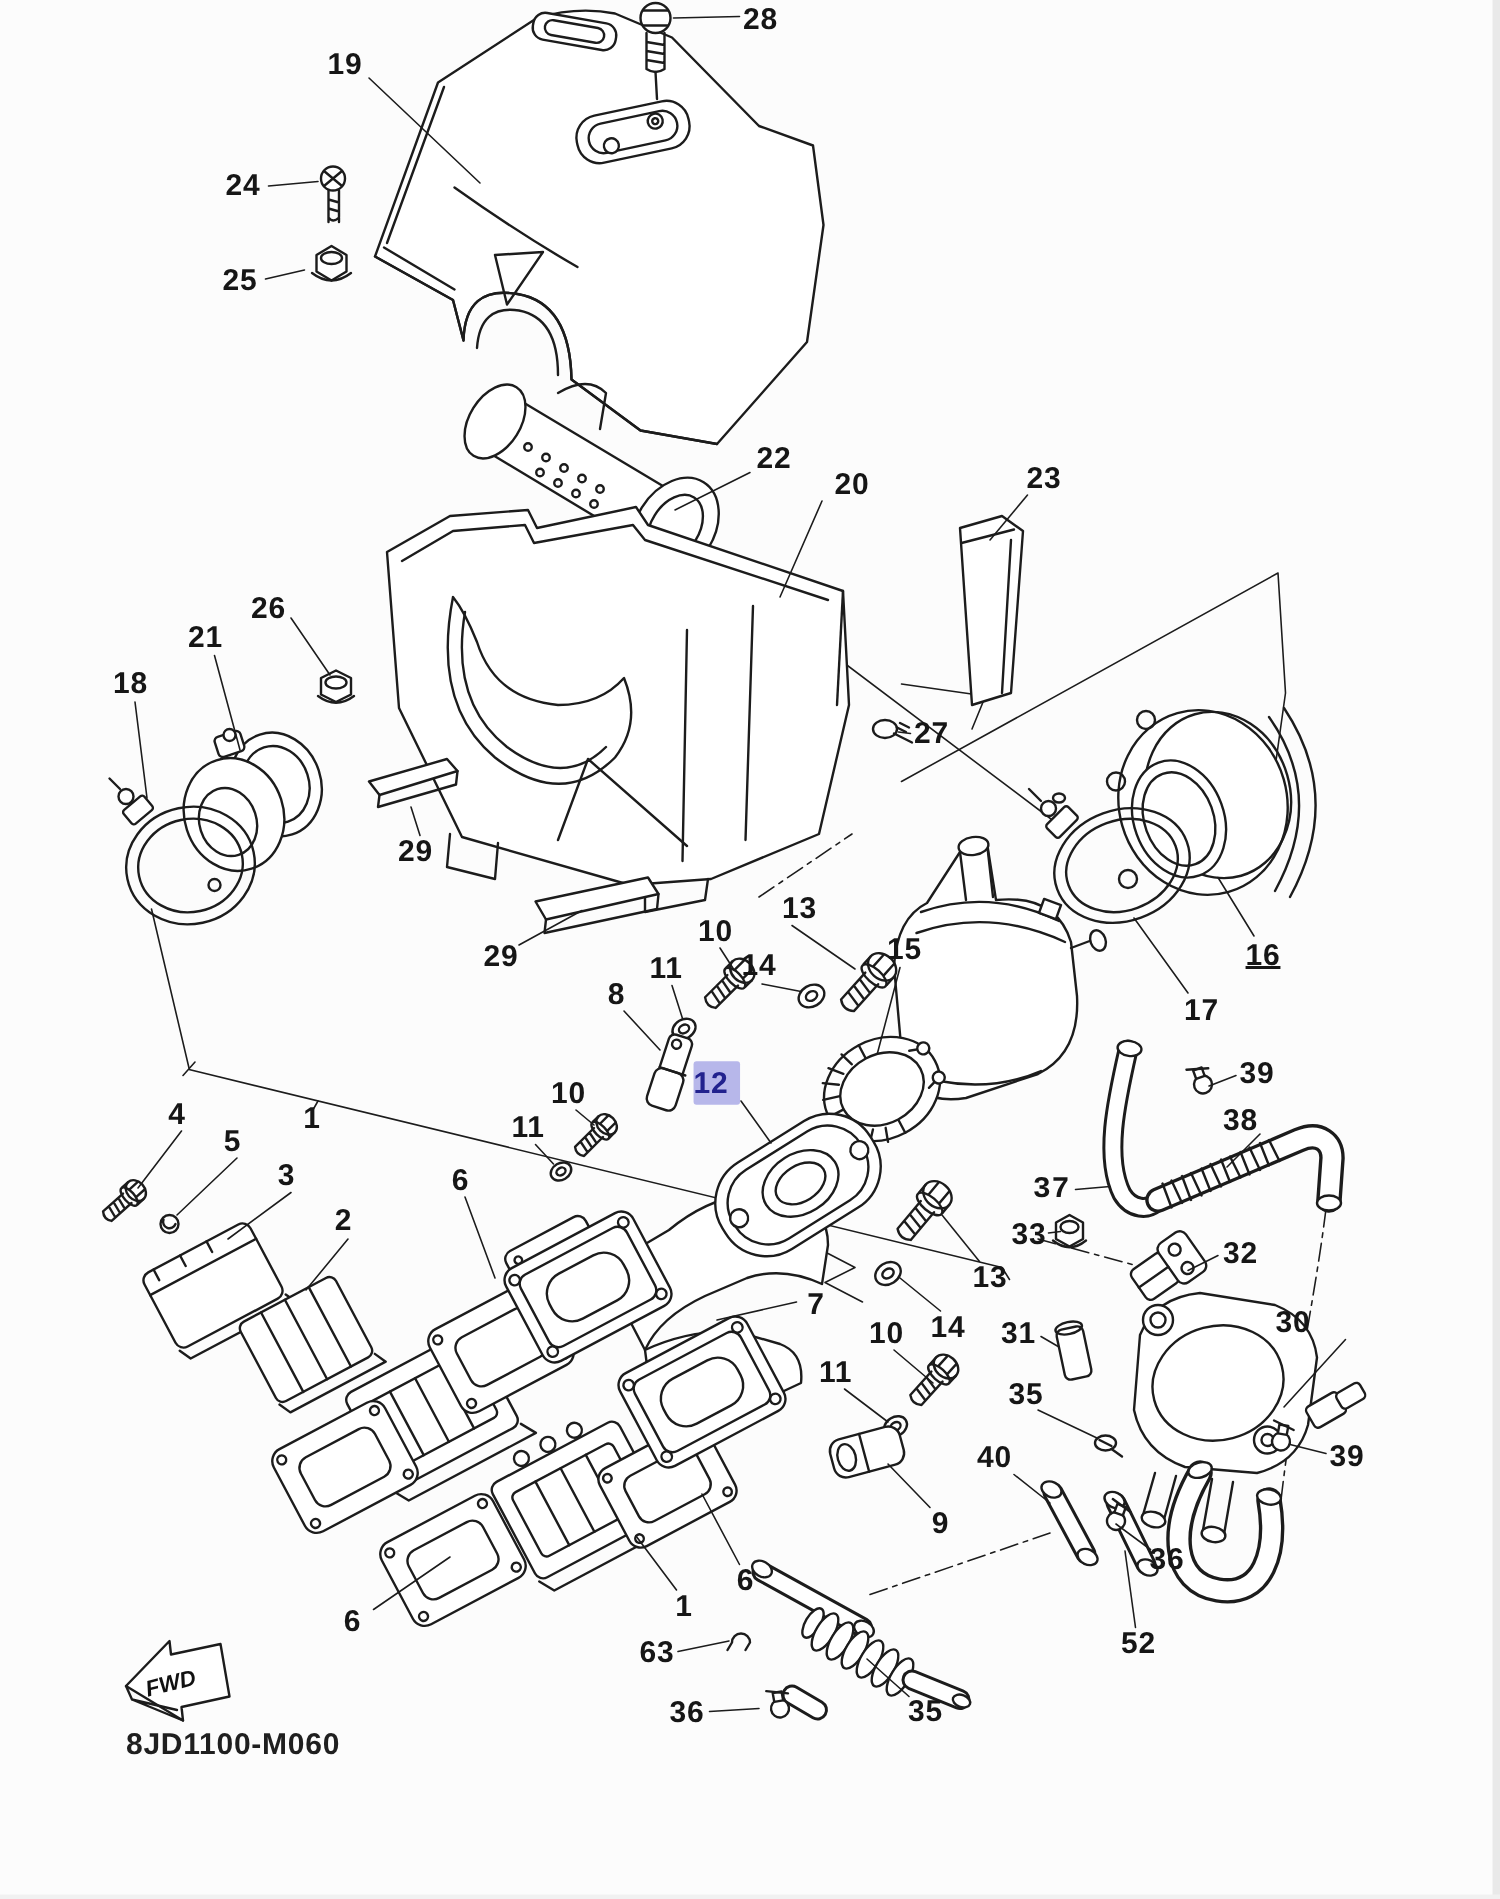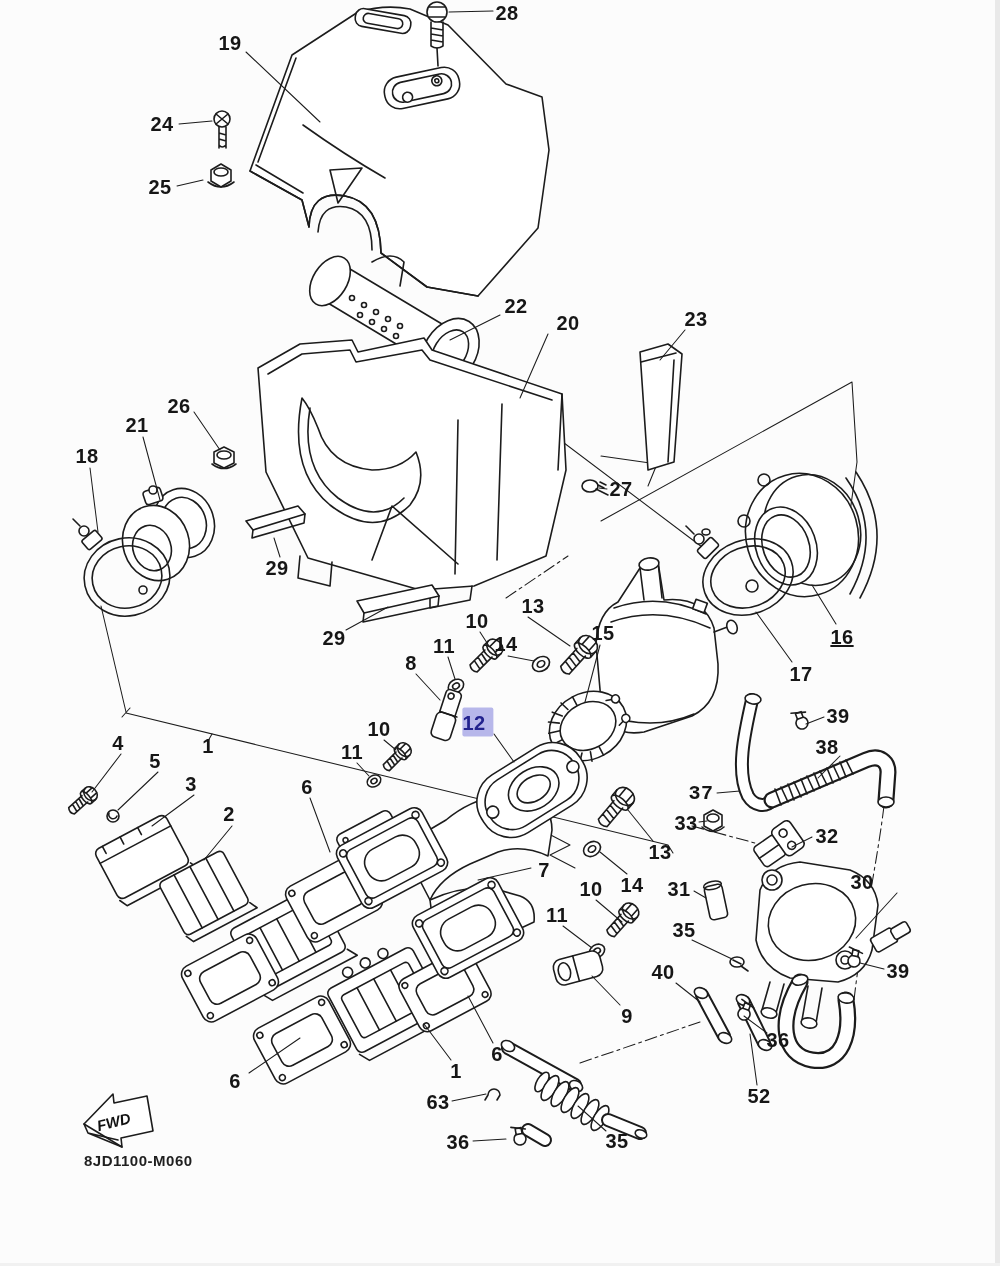--- a/index.html
+++ b/index.html
@@ -35,21 +35,21 @@
     font-weight:bold;font-size:20px;color:var(--label);
     letter-spacing:0.5px;line-height:1;white-space:nowrap;
     cursor:pointer;user-select:none;
   }
   .part-label.highlighted{
     background:var(--hl-bg);color:var(--hl-text);
     padding:5px 8px 4px 0;border-radius:2px;
   }
   .diagram-code{
     position:absolute;left:84px;top:1152px;
-    font-weight:bold;font-size:15px;color:#1f1f1f;letter-spacing:0.5px;
+    font-weight:bold;font-size:20px;color:#1f1f1f;letter-spacing:0.5px;
   }
   .fwd-text{font-weight:bold;font-style:italic;font-size:15px;fill:#111;stroke:none;}
 </style>
 </head>
 <body>
 
 <div class="page">
 
   <svg class="art" width="1000" height="1266" viewBox="0 0 1000 1266">
 

